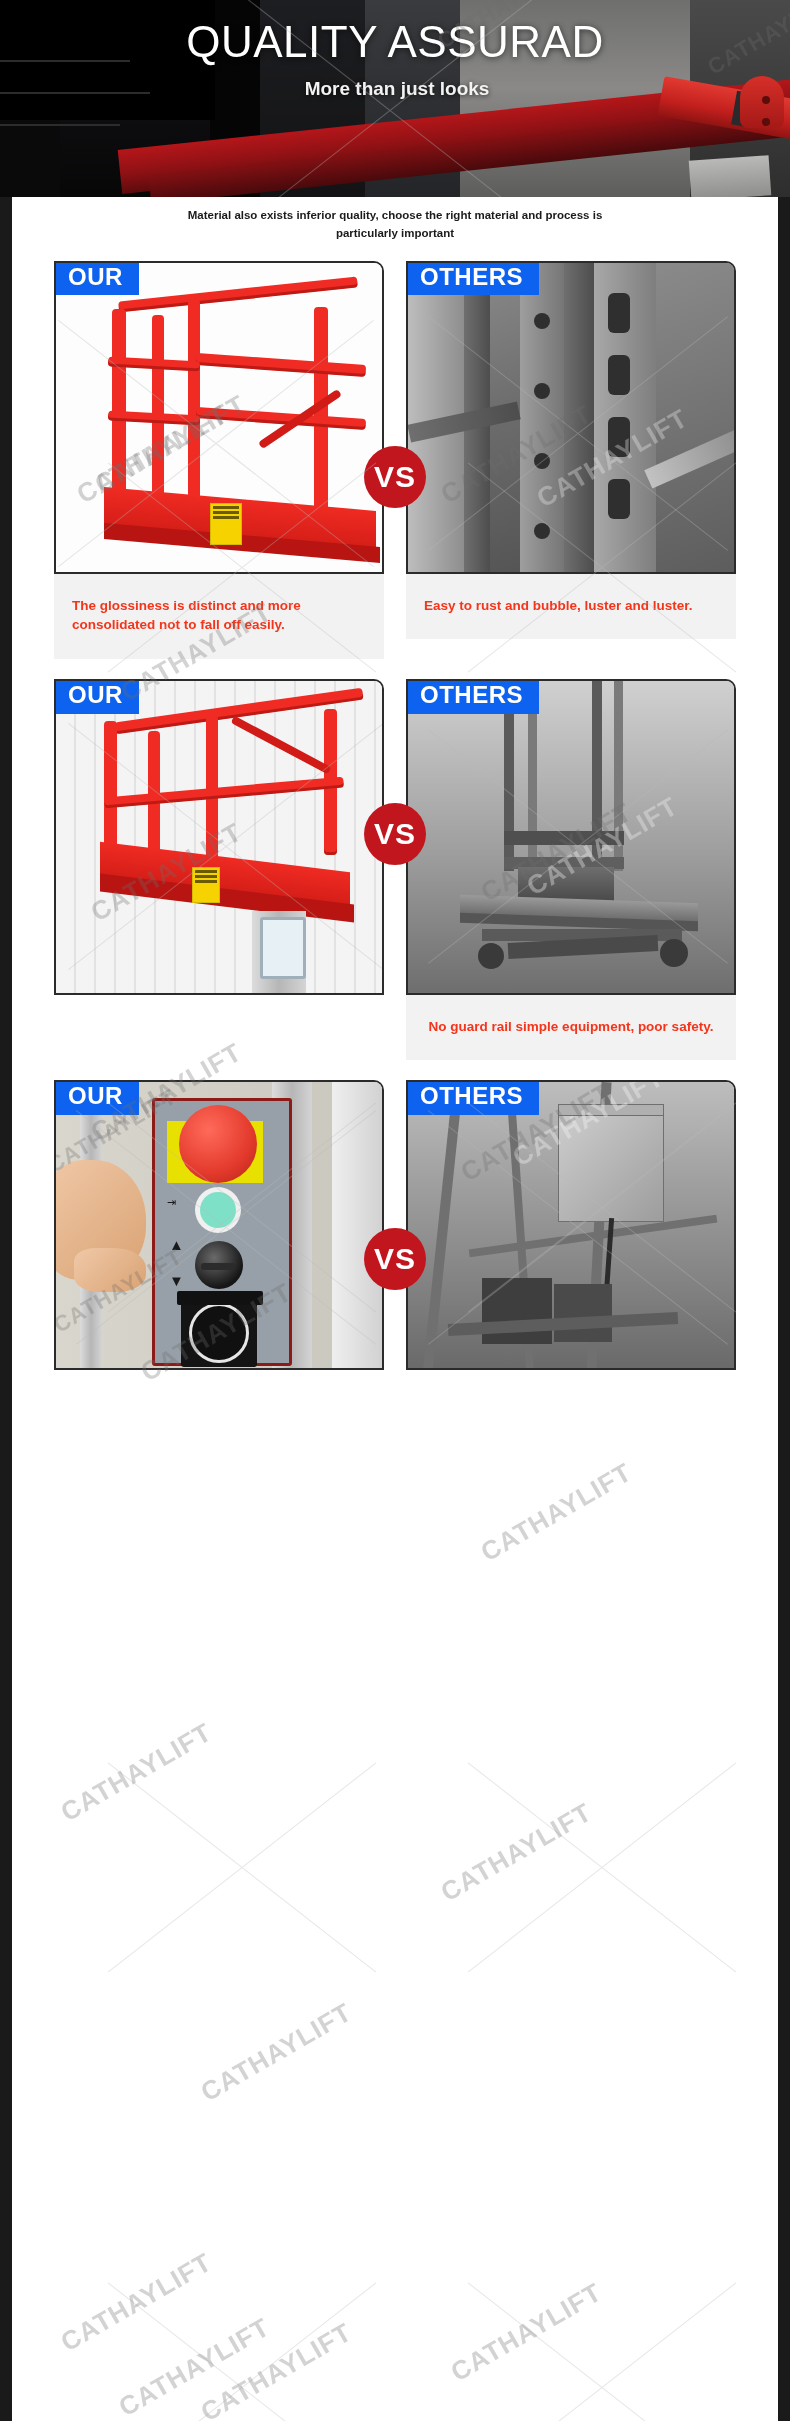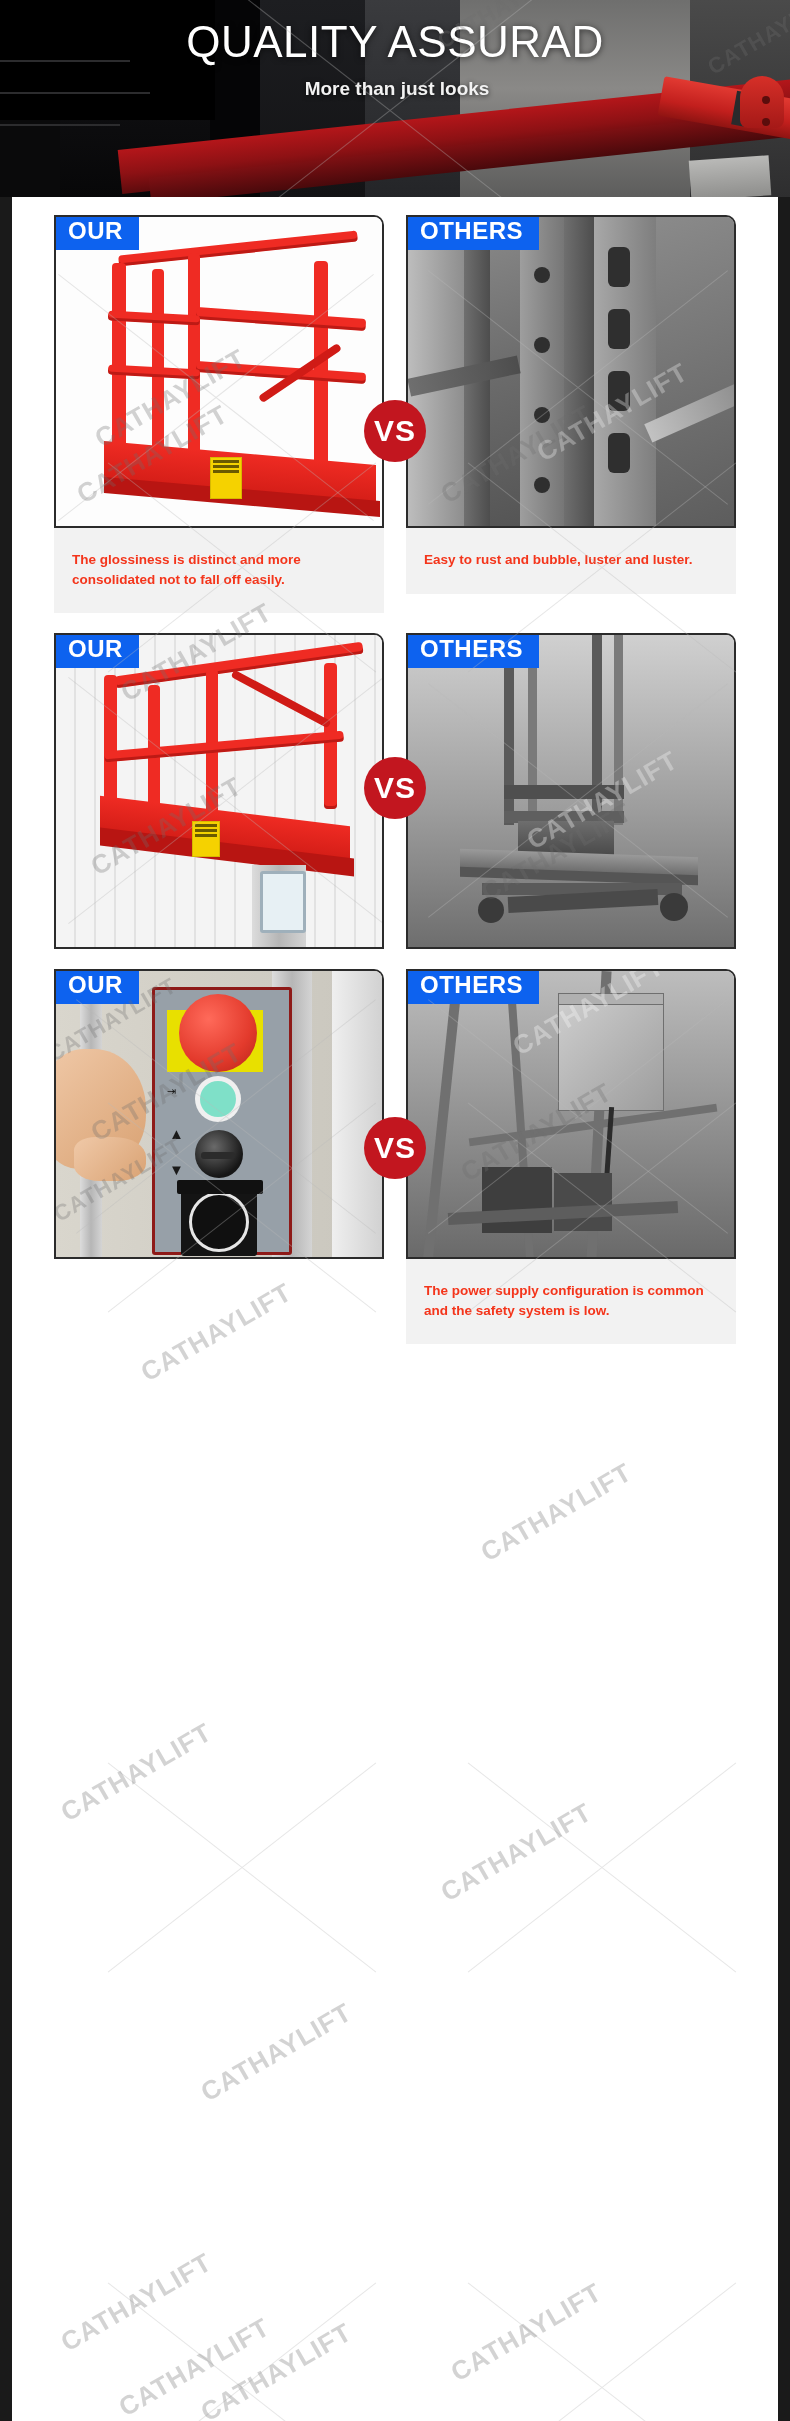--- a/index.html
+++ b/index.html
@@ -221,20 +221,21 @@
   <div class="wm" style="left:430px;top:-6px;font-size:22px;">CATHAYLIFT</div>
   <div class="wm" style="left:700px;top:20px;font-size:22px;">CATHAYLIFT</div>
   <div class="xmark" style="left:180px;top:-40px;width:420px;height:300px;">
       <span class="a"></span>
       <span class="b"></span>
     </div>
 </div>
 
 <div class="card">
 
+  <div class="card-desc">Material also exists inferior quality, choose the right material and process is particularly important</div>
 
   <div class="rows">
 
     <div class="row">
       <div class="vs" style="--vstop:185px;">VS</div>
 
       <div class="col">
         <div class="photo" style="--ph:313px;">
           <div class="ph-bg wht"></div>
 
@@ -342,20 +343,21 @@
           <div class="mast" style="left:100px;top:258px;width:150px;height:16px;background:#4a4a4a;transform:rotate(-3deg);"></div>
           <div class="wheel" style="left:70px;top:262px;width:26px;height:26px;"></div>
           <div class="wheel" style="left:252px;top:258px;width:28px;height:28px;"></div>
           <div class="badge">OTHERS</div>
           <div class="wm" style="left:110px;top:150px;color:rgba(240,240,240,.38);">CATHAYLIFT</div>
           <div class="xmark" style="left:-20px;top:10px;width:380px;height:310px;">
               <span class="a"></span>
               <span class="b"></span>
             </div>
         </div>
+        <div class="caption center">No guard rail simple equipment, poor safety.</div>
       </div>
     </div>
 
     <div class="row">
       <div class="vs" style="--vstop:148px;">VS</div>
 
       <div class="col">
         <div class="photo" style="--ph:290px;">
           <div class="ph-bg panel-wall"></div>
           <div class="alu" style="left:24px;top:0;width:22px;height:290px;"></div>
@@ -403,21 +405,20 @@
           <div class="batt" style="left:74px;top:196px;width:70px;height:66px;"></div>
           <div class="batt" style="left:146px;top:202px;width:58px;height:58px;background:#4a4a4a;"></div>
           <div class="strut" style="left:40px;top:236px;width:230px;height:12px;background:#5d5d5d;transform:rotate(-3deg);"></div>
           <div class="badge">OTHERS</div>
           <div class="wm" style="left:96px;top:20px;color:rgba(245,245,245,.38);">CATHAYLIFT</div>
           <div class="xmark" style="left:-20px;top:0;width:380px;height:290px;">
               <span class="a"></span>
               <span class="b"></span>
             </div>
         </div>
-        <div class="caption left">The power supply configuration is common and the safety system is low.</div>
       </div>
     </div>
 
   </div>
 
   <div class="wm" style="left:56px;top:242px;">CATHAYLIFT</div>
   <div class="wm" style="left:420px;top:242px;">CATHAYLIFT</div>
   <div class="wm" style="left:100px;top:440px;">CATHAYLIFT</div>
   <div class="wm" style="left:460px;top:640px;">CATHAYLIFT</div>
   <div class="wm" style="left:70px;top:880px;">CATHAYLIFT</div>

